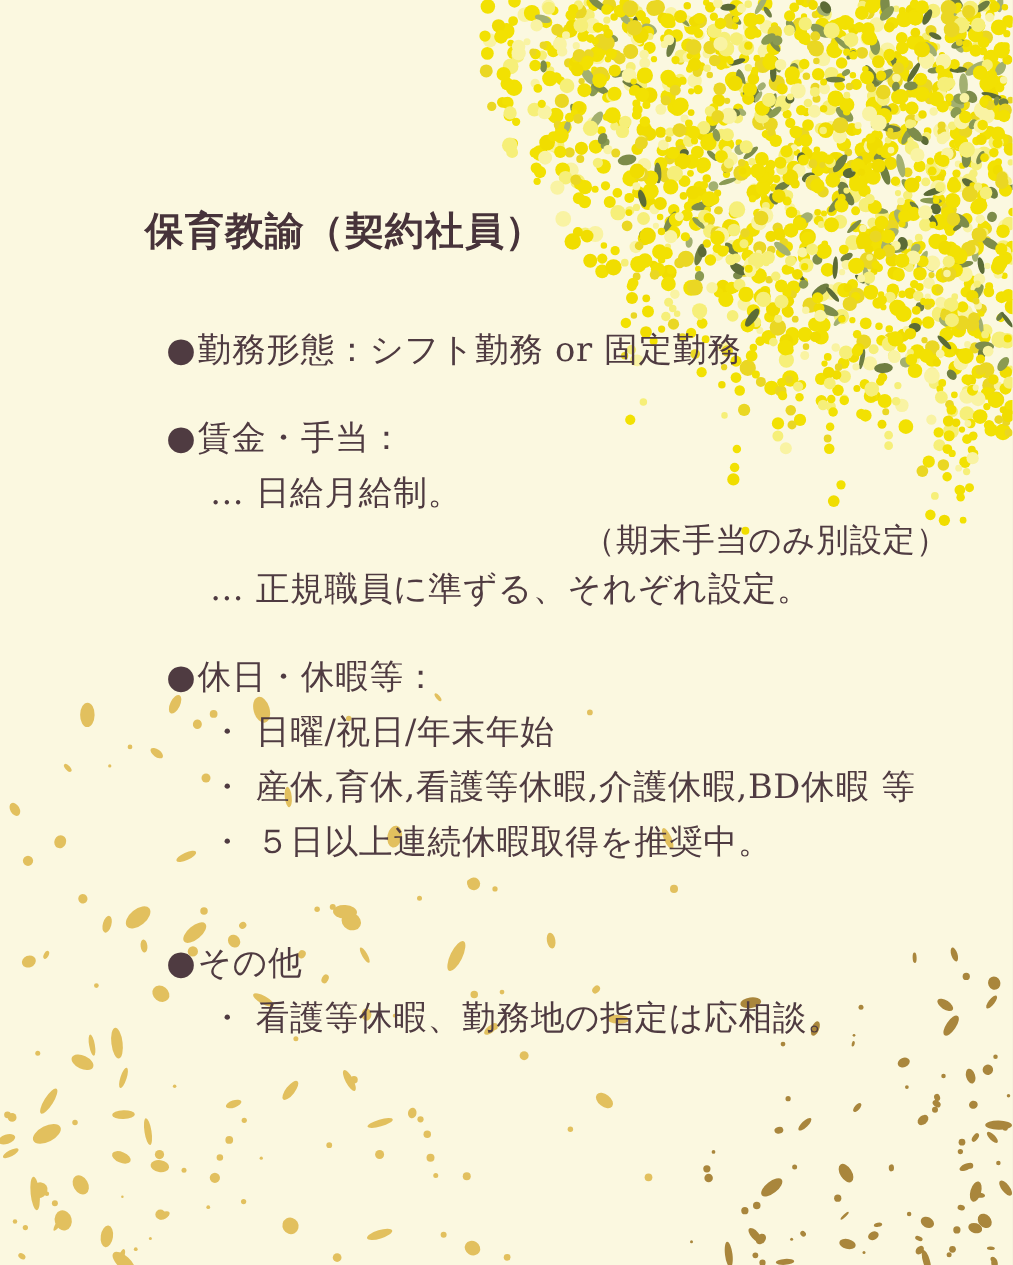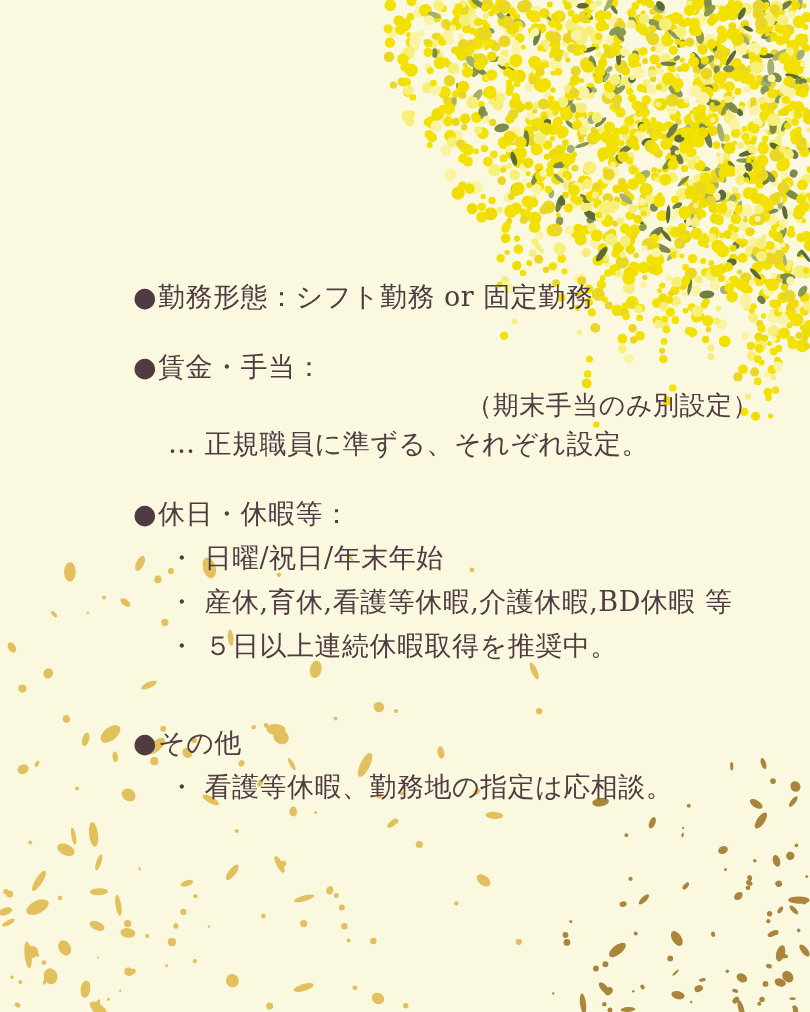--- a/index.html
+++ b/index.html
@@ -34,21 +34,21 @@
   .job-details {
     position: absolute;
     left: 133px;
     top: 259px;
     width: 660px;
     font-size: 27px;
     line-height: 44px;
     letter-spacing: 0.5px;
   }
   .section { margin-top: 26px; }
-  .section:first-child { margin-top: 16px; }
+  .section:first-child { margin-top: 0; }
   .section.section-other { margin-top: 53px; }
   .heading-line { white-space: nowrap; }
   .bullet { margin-right: 1px; }
   .list-item { padding-left: 35px; white-space: nowrap; }
   .item-marker { margin-right: 9px; }
   .list-item.note-line {
     font-size: 26px;
     line-height: 33px;
     text-align: right;
     padding-right: 34px;
@@ -2099,32 +2099,36 @@
       <ellipse cx="793.3" cy="801.6" rx="6.4" ry="2.4" fill="#a9863c" transform="rotate(128 793.3 801.6)"></ellipse>
       <ellipse cx="795.6" cy="1010.5" rx="4.4" ry="2.6" fill="#a9863c" transform="rotate(83 795.6 1010.5)"></ellipse>
       <ellipse cx="749.7" cy="878.0" rx="2.9" ry="2.4" fill="#a9863c" transform="rotate(75 749.7 878.0)"></ellipse>
       <ellipse cx="790.3" cy="855.8" rx="4.2" ry="4.1" fill="#a9863c" transform="rotate(164 790.3 855.8)"></ellipse>
       <ellipse cx="642.5" cy="987.0" rx="2.5" ry="2.0" fill="#a9863c" transform="rotate(46 642.5 987.0)"></ellipse>
       <ellipse cx="763.5" cy="763.6" rx="5.8" ry="2.5" fill="#a9863c" transform="rotate(72 763.5 763.6)"></ellipse>
       <circle cx="630.5" cy="878.9" r="2.1" fill="#a9863c"></circle>
       <ellipse cx="795.4" cy="786.5" rx="4.9" ry="5.4" fill="#a9863c" transform="rotate(157 795.4 786.5)"></ellipse>
     </svg>
 
+  <div class="page-title">保育教諭（契約社員）</div>
 
   <div class="job-details">
 
     <div class="section">
       <div class="heading-line">
         <span class="bullet">●</span><span>勤務形態：シフト勤務 or 固定勤務</span>
       </div>
     </div>
 
     <div class="section">
       <div class="heading-line">
         <span class="bullet">●</span><span>賃金・手当：</span>
+      </div>
+      <div class="list-item">
+        <span class="item-marker">…</span><span>日給月給制。</span>
       </div>
       <div class="list-item note-line">
         <span>（期末手当のみ別設定）</span>
       </div>
       <div class="list-item">
         <span class="item-marker">…</span><span>正規職員に準ずる、それぞれ設定。</span>
       </div>
     </div>
 
     <div class="section">

